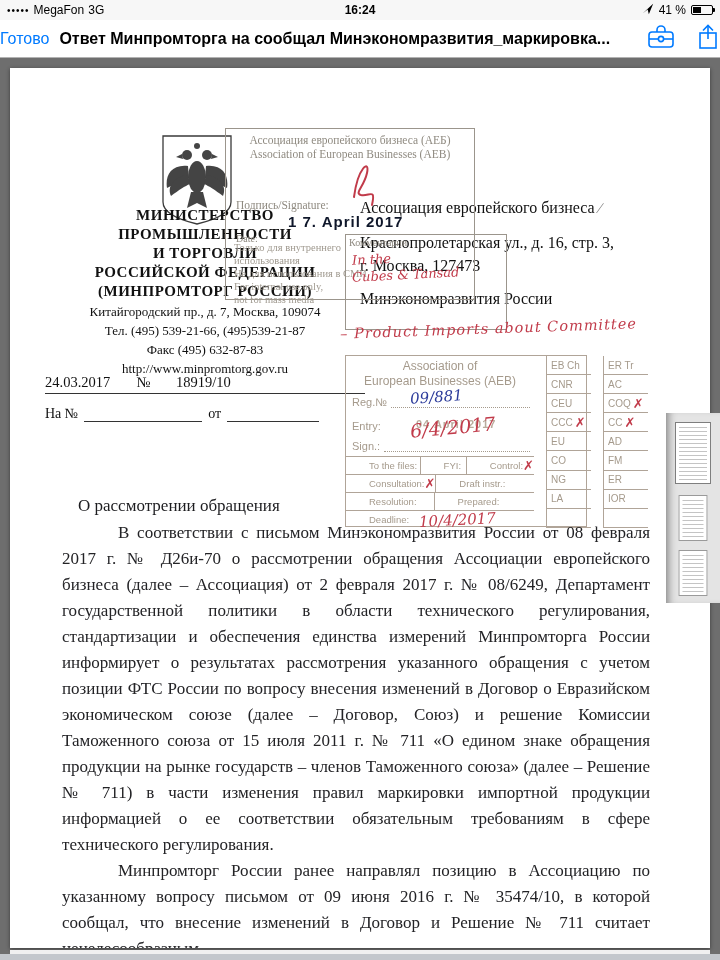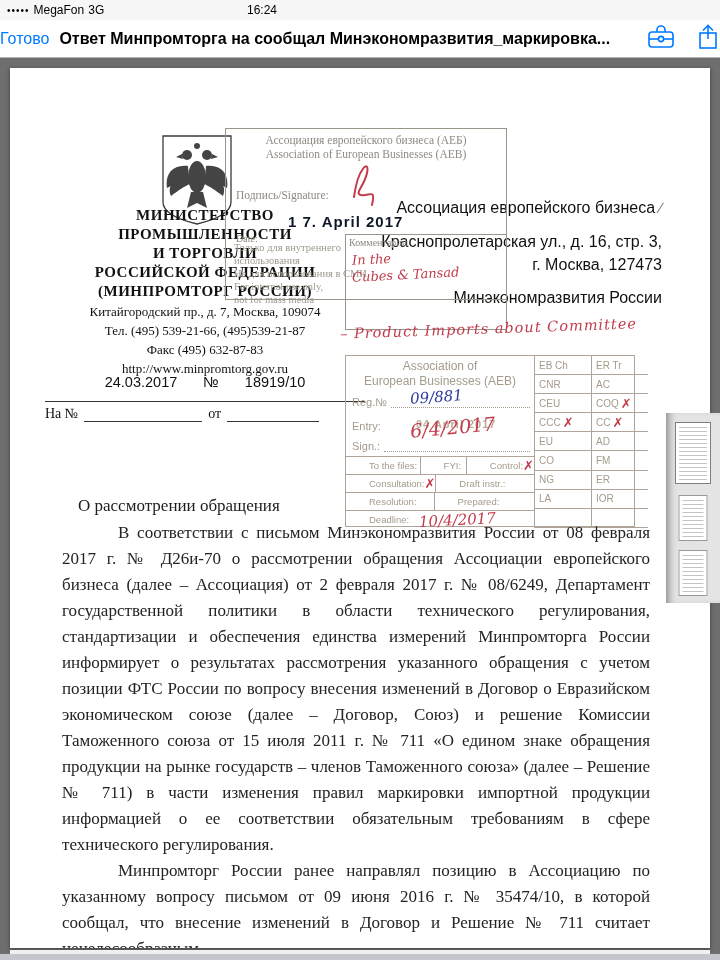--- a/index.html
+++ b/index.html
@@ -5,21 +5,21 @@
   * { box-sizing: border-box; margin: 0; padding: 0; }
   html,body { width:720px; height:960px; overflow:hidden; background:#6e6e6e;
               font-family:"Liberation Sans", sans-serif; }
   .screen { position:relative; width:720px; height:960px; }
 
   
   .status-bar { height:20px; background:#f7f7f7; display:flex; align-items:center;
                 font-size:12px; color:#000; padding:0 7px; }
   .sb-left { display:flex; align-items:center; gap:4px; width:240px; }
   .sb-left .dots { letter-spacing:1px; font-size:10px; }
-  .sb-center { flex:1; text-align:left; font-weight:normal; }
+  .sb-center { flex:1; text-align:center; font-weight:bold; }
   .sb-right { width:240px; display:flex; align-items:center; justify-content:flex-end; gap:5px; }
   .batt { position:relative; width:22px; height:10px; border:1px solid #000; border-radius:2px; }
   .batt::after { content:""; position:absolute; right:-3px; top:2px; width:2px; height:4px; background:#000; border-radius:0 1px 1px 0; }
   .batt-fill { position:absolute; left:1px; top:1px; bottom:1px; width:38%; background:#000; }
 
   
   .nav-bar { height:38px; background:#ffffff; border-bottom:1px solid #b2b2b2;
              display:flex; align-items:center; padding:0 0; gap:10px; }
   .done { background:none; border:none; color:#007aff; font-size:16px; font-family:inherit; cursor:pointer; }
   .nav-title { flex:1; font-size:16px; font-weight:bold; color:#000;
@@ -34,74 +34,74 @@
   .next-page-sliver { position:absolute; left:10px; top:892px; width:700px; height:5px; background:#f0f0f0; }
   .bottom-band { position:absolute; left:0; top:896px; width:720px; height:6px; background:#c3c7cc; }
 
   
   .emblem { position:absolute; left:147px; top:66px; }
   .ministry { position:absolute; left:35px; top:138px; width:320px; text-align:center;
               font-family:"Liberation Serif", serif; color:#111; }
   .ministry .mline { font-weight:bold; font-size:15px; line-height:19px; letter-spacing:.5px; }
   .ministry .contact { font-size:13px; line-height:17px; margin-top:2px; }
   .ministry .contact:first-of-type { margin-top:8px; }
-  .dateline { position:absolute; left:35px; top:306px; width:320px; display:flex; justify-content:center;
-              gap:26px; font-family:Liberation Sans, sans-serif; font-size:14.5px; color:#111;
-              border-bottom:1px solid #333; padding-bottom:11px; }
+  .dateline { position:absolute; left:35px; top:306px; width:320px; display:flex; 
+              gap:26px; font-family:Liberation Serif, serif; font-size:14.5px; color:#111;
+              border-bottom:1px solid #333; padding-bottom:2px; }
   .refline { position:absolute; left:35px; top:338px; width:320px; font-family:"Liberation Serif", serif;
              font-size:14px; color:#111; display:flex; align-items:flex-end; gap:6px; }
   .uline { display:inline-block; border-bottom:1px solid #333; height:12px; }
 
-  .addressee { position:absolute; left:350px; top:128px; width:302px; text-align:right;
-               font-family:Liberation Sans, sans-serif; font-size:16px; color:#111; line-height:23px; }
+  .addressee { position:absolute; left:350px; top:128px; width:302px; text-align:left;
+               font-family:Liberation Serif, serif; font-size:16px; color:#111; line-height:23px; }
   .addr1 { margin-bottom:11px; }
   .addr4 { margin-top:10px; }
   .tick { color:#777; font-size:15px; }
 
   
-  .stamp-top { position:absolute; left:215px; top:60px; width:282px; height:172px;
+  .stamp-top { position:absolute; left:215px; top:60px; width:250px; height:172px;
                border:1px solid #9b958c; color:#8f8a80; font-family:"Liberation Serif", serif; }
   .stamp-top .hdr { text-align:center; font-size:11.5px; line-height:14px; padding-top:4px; }
-  .stamp-top .sigrow { position:absolute; left:10px; top:60px; font-size:11.5px; }
+  .stamp-top .sigrow { position:absolute; left:10px; top:70px; font-size:11.5px; }
   .stamp-top .sig-svg { position:absolute; left:118px; top:28px; }
   .stamp-top .daterow { position:absolute; left:10px; top:104px; font-size:10px; }
   .stamp-top .datestamp { position:absolute; left:62px; top:84px; font-family:"Liberation Sans",sans-serif;
                           font-size:15px; font-weight:bold; letter-spacing:1px; color:#0f172a; }
   .stamp-top .internal { position:absolute; left:8px; top:112px; width:160px; font-size:10.5px; line-height:13px; color:#a09a90; }
   .comments-cell { position:absolute; left:335px; top:166px; width:162px; height:96px;
                    border:1px solid #9b958c; background:transparent; }
   .comments-cell .clabel { font-family:"Liberation Serif", serif; font-size:10px; color:#8f8a80; padding:2px 0 0 3px; }
 
   
   .hw { font-family:"DejaVu Serif", serif; font-style:italic; }
   .hw-red { color:#c13b4a; }
   .hw-blue { color:#2b3a9a; }
   .comments-cell .hwl { font-size:13px; line-height:17px; padding-left:6px; transform:rotate(-3deg); }
   .red-annotation { position:absolute; left:330px; top:252px; width:330px; font-size:14.5px;
                     transform:rotate(-2deg); letter-spacing:1px; }
 
   
-  .stamp-reg { position:absolute; left:335px; top:287px; width:290px; height:172px;
+  .stamp-reg { position:absolute; left:335px; top:287px; width:242px; height:172px;
                border:1px solid #b0a498; color:#a59a8c; font-family:"Liberation Sans", sans-serif; }
   .reg-left { position:absolute; left:0; top:0; width:188px; height:172px; }
   .reg-org { text-align:center; font-size:12px; line-height:15px; padding-top:3px; }
   .reg-row { position:absolute; left:6px; right:4px; display:flex; align-items:flex-end; font-size:11px; }
   .reg-dots { flex:1; border-bottom:1px dotted #a59a8c; height:12px; margin-left:4px; }
   .regno-val { position:absolute; left:58px; top:-8px; font-size:15px; transform:rotate(-4deg); }
   .entry-stamp { position:absolute; left:64px; top:-2px; font-size:11px; font-weight:bold; letter-spacing:1px; color:#b9ac9d; }
   .entry-hw { position:absolute; left:58px; top:-4px; font-size:19px; transform:rotate(-5deg); }
   .reg-grid { position:absolute; left:0; top:100px; width:188px; }
   .rg-row { display:flex; border-top:1px solid #b0a498; height:18px; font-size:9.5px; align-items:center; }
   .rg-cell { padding-left:3px; height:100%; display:flex; align-items:center; border-right:1px solid #b0a498;margin-left:20px; }
   .rg-cell:last-child { border-right:none; }
   .deadline-val { font-size:15px; transform:rotate(-3deg); margin-left:10px; }
   .codes { position:absolute; left:188px; top:0; width:114px; height:172px;
            display:grid; grid-template-columns:57px 57px; grid-auto-rows:19.1px; }
   .code-cell { border-left:1px solid #b0a498; border-bottom:1px solid #b0a498;
-               font-size:10px; padding-left:4px; display:flex; align-items:center; gap:2px; }
+               font-size:10px; padding-left:4px; display:flex; align-items:center; gap:2px;margin-left:12px; }
   .cross { color:#c13b4a; font-weight:bold; font-size:13px; font-family:"DejaVu Sans", sans-serif; line-height:1; }
 
   
   .subject { position:absolute; left:68px; top:428px; font-family:"Liberation Serif", serif;
              font-size:17px; color:#1d1d20; }
   .docbody { position:absolute; left:52px; top:452px; width:588px;
              font-family:"Liberation Serif", serif; font-size:17px; line-height:26px;
              text-align:justify; text-indent:56px; color:#232326; }
 
   
@@ -119,20 +119,31 @@
 
 <div class="screen">
 
   <div class="status-bar">
     <div class="sb-left">
       <span class="dots">•••••</span>
       <span>MegaFon</span>
       <span>3G</span>
     </div>
     <div class="sb-center"><span>16:24</span></div>
+    <div class="sb-right">
+      <span>
+        <svg width="12" height="12" viewBox="0 0 14 14">
+            <polygon points="1,12 13,1 8,13 6.6,7.6" fill="#000"></polygon>
+          </svg>
+      </span>
+      <span>41 %</span>
+      <span class="batt">
+          <span class="batt-fill"></span>
+        </span>
+    </div>
   </div>
 
   <div class="nav-bar">
     <button class="done">Готово</button>
     <div class="nav-title">Ответ Минпромторга на сообщал Минэкономразвития_маркировка...</div>
     <div class="nav-icons">
       <button class="icon-btn">
         <span>
           <svg width="30" height="26" viewBox="0 0 30 26" fill="none" stroke="#007aff" stroke-width="1.6">
             <rect x="3" y="8" width="24" height="15" rx="3"></rect>

